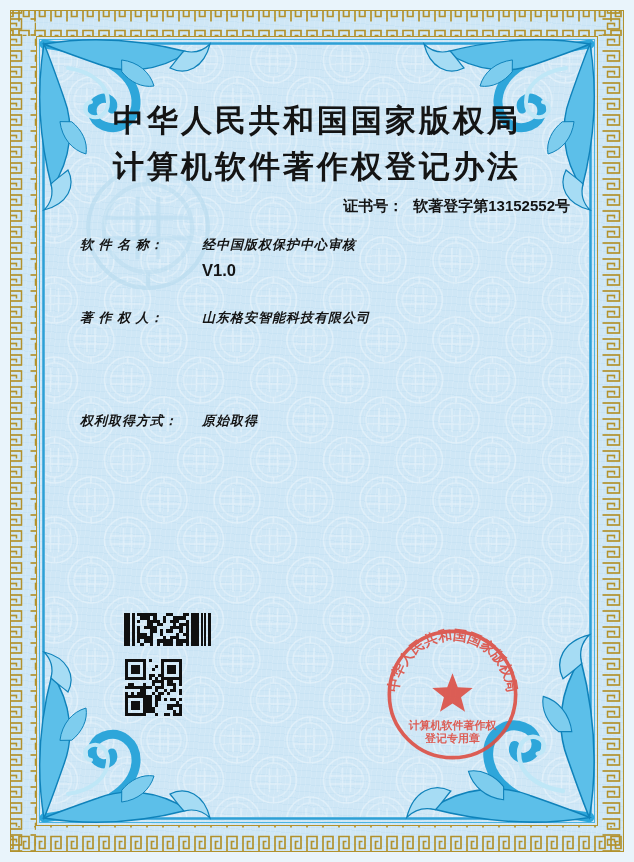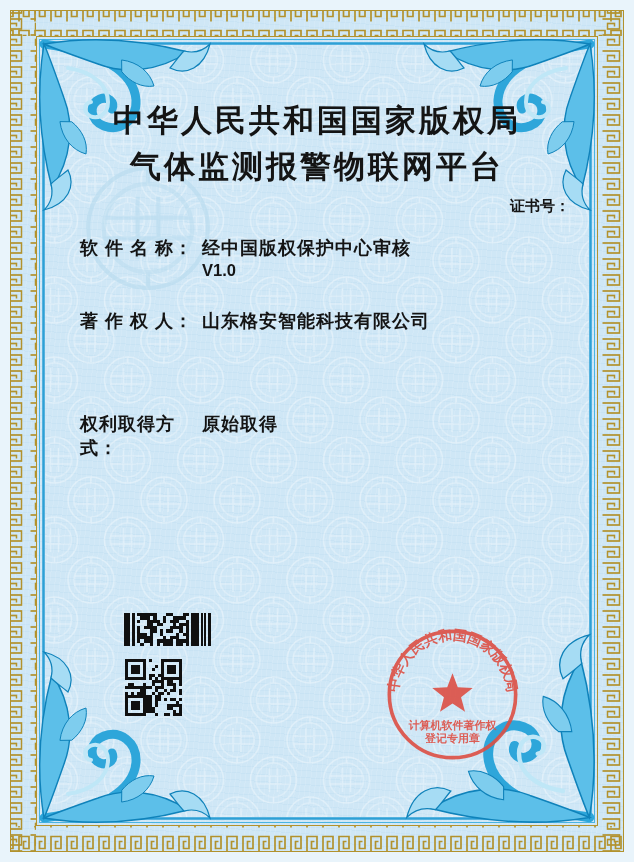--- a/index.html
+++ b/index.html
@@ -14,21 +14,21 @@
       repeating-linear-gradient(96deg, rgba(255,255,255,.10) 0 1px, rgba(0,0,0,0) 1px 5px),
       repeating-linear-gradient(4deg, rgba(120,180,220,.08) 0 1px, rgba(0,0,0,0) 1px 7px);
     pointer-events:none;
   }
   .edge{position:absolute;inset:0;border:10px solid #e9f4fb;pointer-events:none;z-index:3;}
   .decor{position:absolute;inset:0;z-index:2;}
   .txt{position:absolute;color:#141414;z-index:5;}
   .authority{top:100px;left:0;right:0;text-align:center;font-size:31px;font-weight:900;letter-spacing:3px;}
   .cert-title{top:146px;left:0;right:0;text-align:center;font-size:31px;font-weight:900;letter-spacing:3px;}
   .certno{top:197px;right:64px;font-size:15px;font-weight:700;display:flex;gap:10px;}
-  .frow{position:absolute;left:80px;font-size:18px;font-weight:700;display:flex;z-index:5;color:#141414;}
+  .frow{position:absolute;left:80px;font-size:13px;font-weight:700;display:flex;z-index:5;color:#141414;font-style:italic;}
   .frow .lab{width:122px;letter-spacing:1px;}
   .frow .val{letter-spacing:1px;}
   .v2{position:absolute;left:202px;font-size:16.5px;font-weight:700;z-index:5;color:#141414;}
   .statement{left:62px;right:56px;top:527px;font-size:17px;font-weight:700;line-height:38px;text-align:justify;text-indent:2em;letter-spacing:.5px;}
   .barcode{position:absolute;left:124px;top:613px;width:100px;height:33px;display:flex;z-index:4;}
   .qr{position:absolute;left:125px;top:659px;display:grid;z-index:4;}
   .seal{position:absolute;left:386px;top:628px;width:133px;height:133px;z-index:6;opacity:.9;}
   .issue-date{top:751px;left:388px;font-size:18px;font-weight:800;letter-spacing:1px;z-index:7;}
 </style>
 </head>
@@ -88,23 +88,24 @@
 
     <use href="#corn" transform="translate(38,38)"></use>
     <use href="#corn" transform="translate(596,38) scale(-1,1)"></use>
     <use href="#corn" transform="translate(38,824) scale(1,-1)"></use>
     <use href="#corn" transform="translate(596,824) scale(-1.1,-1.1)"></use>
   </svg>
 
   <div class="edge"></div>
 
   <div class="txt authority">中华人民共和国国家版权局</div>
-  <div class="txt cert-title">气体监测报警物联网平台</div>
+  <div class="txt cert-title">计算机软件著作权登记办法</div>
   <div class="txt certno">
     <span>证书号：</span>
+    <span>软著登字第13152552号</span>
   </div>
 
   <div class="frow" style="top:236px">
     <span class="lab">软 件 名 称：</span>
     <span class="val">经中国版权保护中心审核</span>
   </div>
   <div class="v2" style="top:261px">V1.0</div>
 
   <div class="frow" style="top:412px">
     <span class="lab">权利取得方式：</span>

